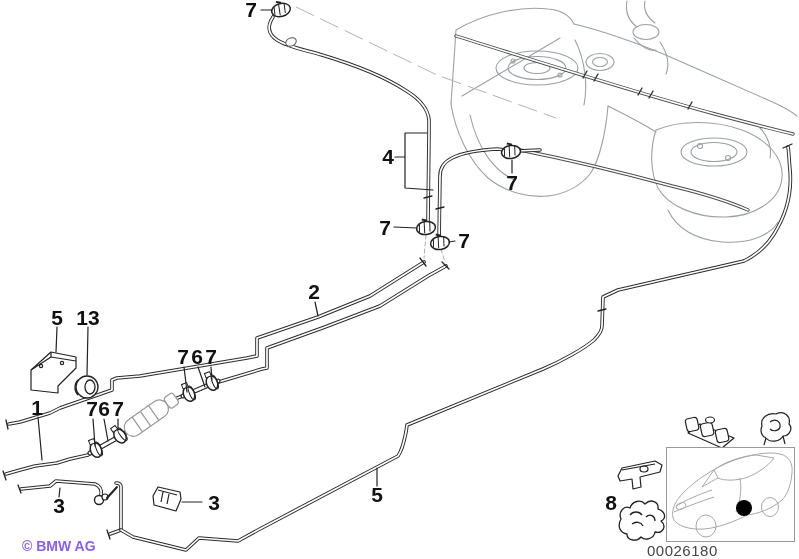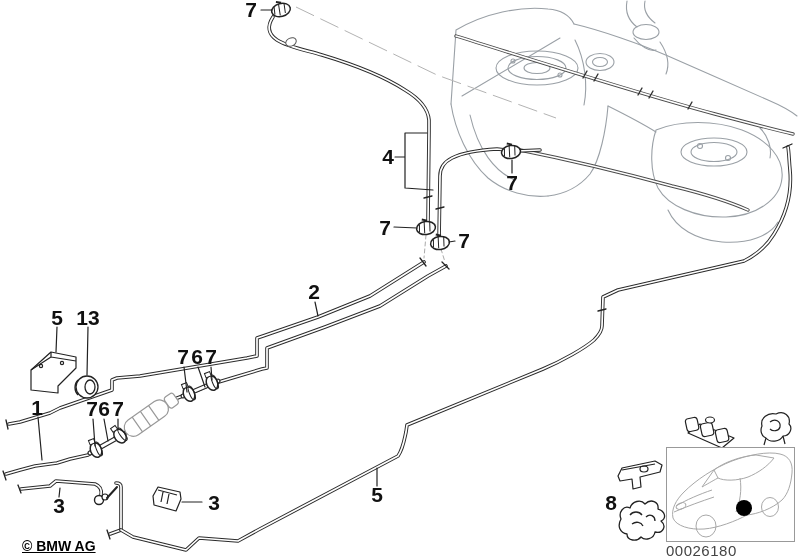--- a/index.html
+++ b/index.html
@@ -2,22 +2,22 @@
 <html><head>
 <meta charset="utf-8">
 <style>
   html,body{margin:0;padding:0;background:#fff;}
   #stage{position:relative;width:799px;height:559px;background:#fff;overflow:hidden;
          font-family:"Liberation Sans",sans-serif;}
   #stage svg{position:absolute;left:0;top:0;}
   .part-label{position:absolute;transform:translate(-50%,-50%);
               font:bold 21px "Liberation Sans",sans-serif;color:#111;white-space:nowrap;}
   .copyright{position:absolute;left:22px;top:538px;
-             font:bold 14px "Liberation Sans",sans-serif;color:#000000;text-decoration:underline;}
-  .plate-id{position:absolute;left:666px;top:542px;
+             font:bold 14px "Liberation Sans",sans-serif;color:#8b5cf6;}
+  .plate-id{position:absolute;left:647px;top:542px;
             font:15px "Liberation Sans",sans-serif;color:#444;letter-spacing:.5px;text-align:right;}
 </style>
 </head>
 <body>
 
 <div id="stage">
 
 <svg width="799" height="559" viewBox="0 0 799 559">
   <defs>
     <g id="clip7">

